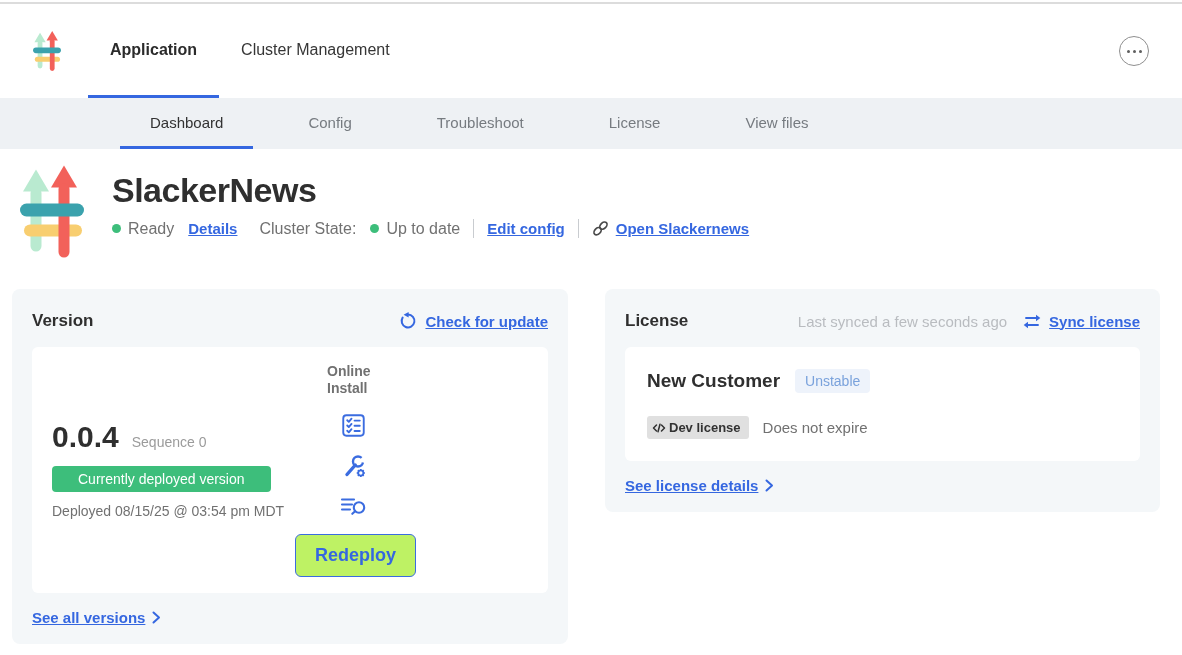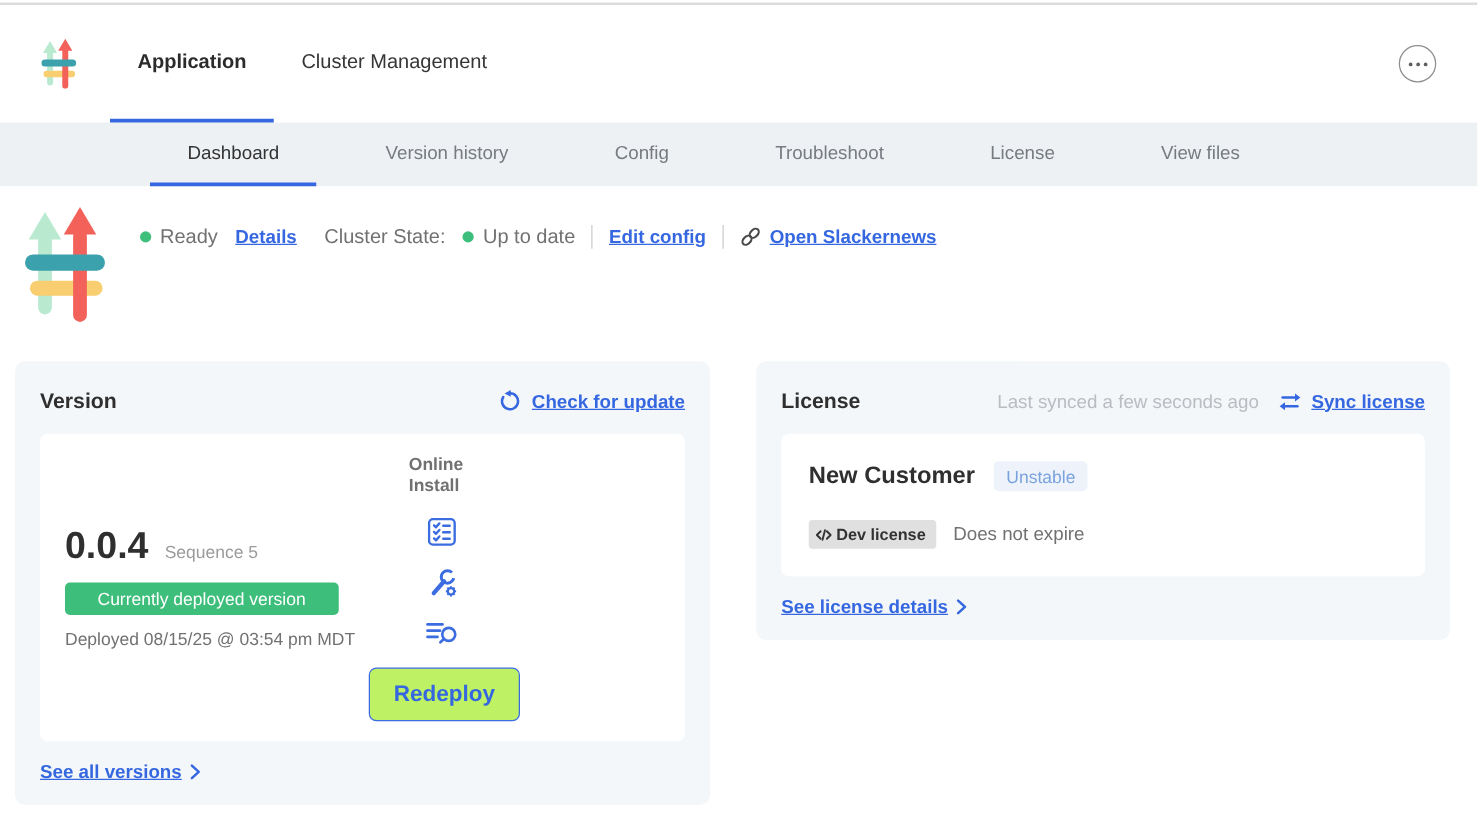--- a/index.html
+++ b/index.html
@@ -112,23 +112,20 @@
       <i></i>
       <i></i>
   </div>
 </div>
 
 <div class="subnav">
   <div class="sub-tab active">
       <span>Dashboard</span>
     </div>
   <div class="sub-tab">
-      <span>Version history</span>
-    </div>
-  <div class="sub-tab">
       <span>Config</span>
     </div>
   <div class="sub-tab">
       <span>Troubleshoot</span>
     </div>
   <div class="sub-tab">
       <span>License</span>
     </div>
   <div class="sub-tab">
       <span>View files</span>
@@ -142,20 +139,21 @@
       <svg width="64" height="95" viewBox="0 0 64 92">
         <polygon points="16,4 29,26 3,26" fill="#b9ead0"></polygon>
         <rect x="10.5" y="22" width="11" height="64" rx="5.5" fill="#b9ead0"></rect>
         <rect x="4" y="59" width="58" height="12" rx="6" fill="#f8ce70"></rect>
         <polygon points="44,0 57,22 31,22" fill="#f2615a"></polygon>
         <rect x="38.5" y="18" width="11" height="74" rx="5.5" fill="#f2615a"></rect>
         <rect x="0" y="38" width="64" height="13" rx="6.5" fill="#3ba2ad"></rect>
       </svg>
     </span>
     <div class="app-title-block">
+      <div class="app-title">SlackerNews</div>
       <div class="status-row">
         <span class="dot"></span>
         <span>Ready</span>
         <span class="sp14"></span>
         <a class="lnk">Details</a>
         <span class="sp22"></span>
         <span>Cluster State:</span>
         <span class="sp14"></span>
         <span class="dot"></span>
         <span>Up to date</span>
@@ -186,21 +184,21 @@
             </svg>
           </span>
           <a class="lnk">Check for update</a>
         </span>
       </div>
 
       <div class="inner ver-inner">
         <div class="ver-left">
           <div class="ver-num-row">
             <span class="ver-num">0.0.4</span>
-            <span class="seq">Sequence 5</span>
+            <span class="seq">Sequence 0</span>
           </div>
           <span class="badge-green">Currently deployed version</span>
           <div class="deployed">Deployed 08/15/25 @ 03:54 pm MDT</div>
         </div>
 
         <div class="ver-right">
           <div class="install-type">Online Install</div>
           <span class="icn">
             <svg width="23" height="23" viewBox="0 0 22 22" fill="none" stroke="#3b6ce0" stroke-width="1.8" stroke-linecap="round" stroke-linejoin="round">
               <rect x="1.2" y="1.2" width="19.6" height="19.6" rx="3"></rect>

